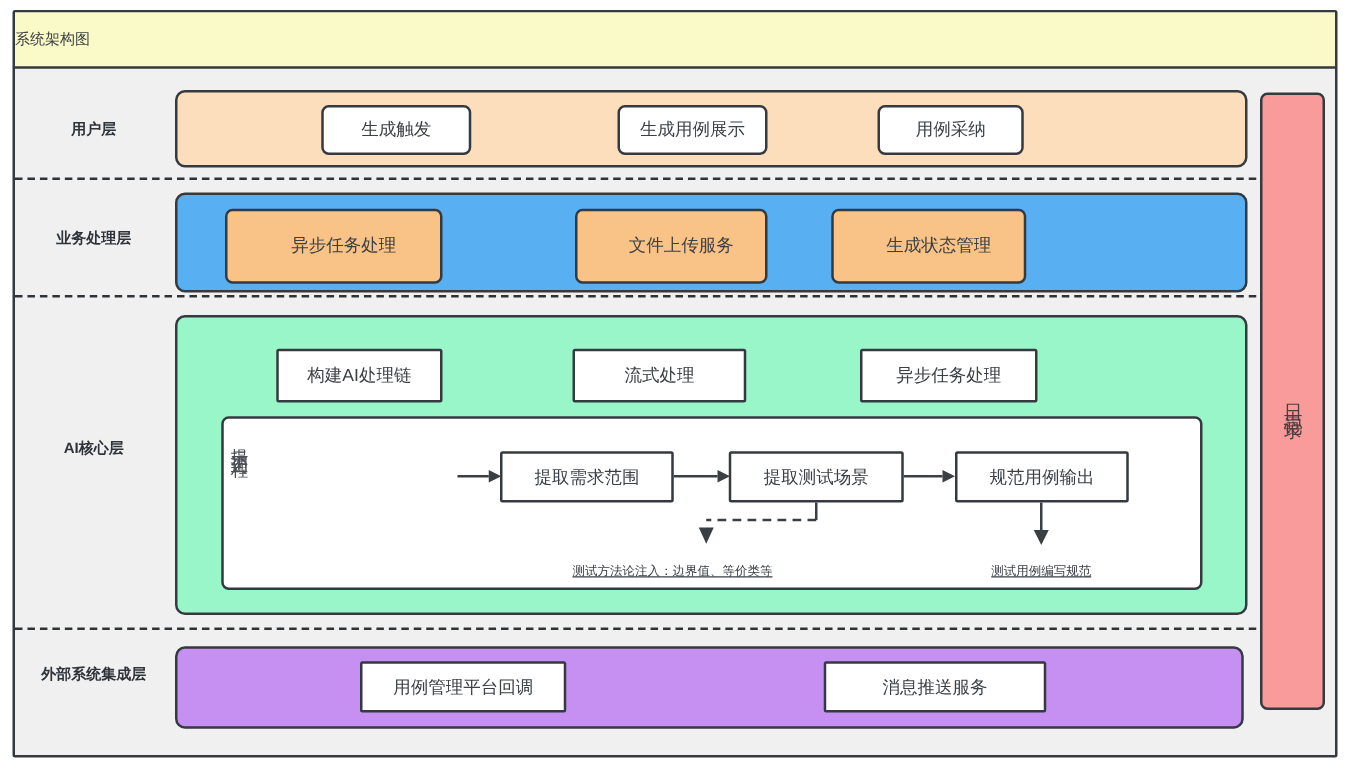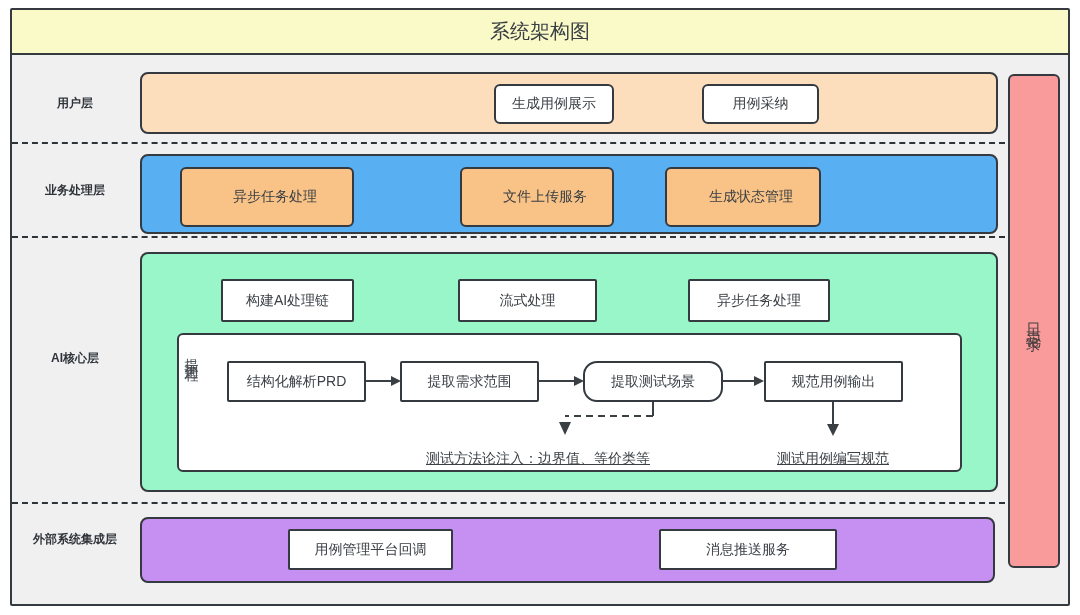--- a/index.html
+++ b/index.html
@@ -2,41 +2,41 @@
 <html style="--frame-bg: #F0F0F1; --border: #343A40; --text: #3B4045; --title-bg: #FAFAC8; --user-band: #FCDEBD; --business-band: #58AFF2; --orange-box: #F9C286; --ai-band: #99F6C8; --external-band: #C68FF2; --log-bar: #F99B9B; --box-bg: #FFFFFF;"><head>
 <meta charset="utf-8">
 <style>
   html,body{margin:0;padding:0;background:#ffffff;}
   body{font-family:"Liberation Sans","DejaVu Sans",sans-serif;color:var(--text,#3b4045);}
   .stage{position:relative;width:1080px;height:615px;background:#ffffff;overflow:hidden;}
   .frame{position:absolute;left:10px;top:8px;width:1056px;height:594px;
          background:var(--frame-bg,#f0f0f1);border:2px solid var(--border,#343a40);border-radius:2px;}
   .title-bar{position:absolute;left:12px;top:10px;width:1056px;height:43px;
          background:var(--title-bg,#fafac8);border-bottom:2px solid var(--border,#343a40);
-         display:flex;align-items:center;justify-content:center;font-size:20px;color:#3a3f44;}
+         display:flex;align-items:center;justify-content:flex-start;font-size:12px;color:#3a3f44;}
   .sep{position:absolute;left:12px;width:993px;height:0;border-top:2px dashed #2e3338;}
   .layer-label{position:absolute;left:12px;width:126px;text-align:center;
          font-size:12px;font-weight:bold;color:#2f343a;}
   .band{position:absolute;border:2px solid var(--border,#343a40);border-radius:8px;box-sizing:border-box;}
   .node{position:absolute;border:2px solid var(--border,#343a40);box-sizing:border-box;
         background:var(--box-bg,#fff);display:flex;align-items:center;justify-content:center;
         font-size:14px;color:#3b4045;white-space:nowrap;}
   .r6{border-radius:6px;}
   .r2{border-radius:2px;}
   .orange{background:var(--orange-box,#f9c286);padding-left:16px;}
   .panel{position:absolute;left:177px;top:333px;width:785px;height:139px;
         background:#fff;border:2px solid var(--border,#343a40);border-radius:6px;box-sizing:border-box;}
   .vtext{writing-mode:vertical-rl;text-orientation:upright;font-size:14px;color:#4a4f54;
         letter-spacing:3px;line-height:1;}
   .prompt-label{position:absolute;left:185px;top:347px;height:110px;}
   .logbar{position:absolute;left:1008px;top:74px;width:52px;height:494px;
         background:var(--log-bar,#f99b9b);border:2px solid var(--border,#343a40);border-radius:6px;
         box-sizing:border-box;display:flex;align-items:center;justify-content:center;}
   .logbar .vtext{font-size:15px;letter-spacing:5px;color:#4a3f40;}
-  .annot{position:absolute;font-size:14px;color:#3b4045;text-align:center;
+  .annot{position:absolute;font-size:10px;color:#3b4045;text-align:center;
         text-decoration:underline;white-space:nowrap;}
   .flow-svg{position:absolute;left:177px;top:333px;width:785px;height:139px;pointer-events:none;}
 </style>
 </head>
 <body>
 
 <div class="stage">
 
   <div class="frame"></div>
 
@@ -47,39 +47,39 @@
   <div class="sep" style="top:142px;"></div>
   <div class="sep" style="top:236px;"></div>
   <div class="sep" style="top:502px;"></div>
 
   <div class="layer-label" style="top:95px;">用户层</div>
   <div class="layer-label" style="top:182px;">业务处理层</div>
   <div class="layer-label" style="top:350px;">AI核心层</div>
   <div class="layer-label" style="top:531px;">外部系统集成层</div>
 
   <div class="band" style="left:140px;top:72px;width:858px;height:62px;background:var(--user-band,#fcdebd);"></div>
+  <div class="node r6" style="left:257px;top:84px;width:120px;height:40px;">生成触发</div>
   <div class="node r6" style="left:494px;top:84px;width:120px;height:40px;">生成用例展示</div>
   <div class="node r6" style="left:702px;top:84px;width:117px;height:40px;">用例采纳</div>
 
   <div class="band" style="left:140px;top:154px;width:858px;height:80px;background:var(--business-band,#58aff2);"></div>
   <div class="node orange r6" style="left:180px;top:167px;width:174px;height:60px;">异步任务处理</div>
   <div class="node orange r6" style="left:460px;top:167px;width:154px;height:60px;">文件上传服务</div>
   <div class="node orange r6" style="left:665px;top:167px;width:156px;height:60px;">生成状态管理</div>
 
   <div class="band" style="left:140px;top:252px;width:858px;height:240px;background:var(--ai-band,#99f6c8);"></div>
   <div class="node r2" style="left:221px;top:279px;width:133px;height:43px;">构建AI处理链</div>
   <div class="node r2" style="left:458px;top:279px;width:139px;height:43px;">流式处理</div>
   <div class="node r2" style="left:688px;top:279px;width:142px;height:43px;">异步任务处理</div>
 
   <div class="panel"></div>
   <div class="prompt-label vtext">提示词工程</div>
 
-  <div class="node r2" style="left:227px;top:361px;width:139px;height:41px;">结构化解析PRD</div>
   <div class="node r2" style="left:400px;top:361px;width:139px;height:41px;">提取需求范围</div>
-  <div class="node r2" style="left:583px;top:361px;width:140px;height:41px;border-radius:14px;">提取测试场景</div>
+  <div class="node r2" style="left:583px;top:361px;width:140px;height:41px;">提取测试场景</div>
   <div class="node r2" style="left:764px;top:361px;width:139px;height:41px;">规范用例输出</div>
 
   <svg class="flow-svg" viewBox="0 0 785 139">
     <g stroke="#3a3f44" stroke-width="2" fill="#3a3f44">
       <line x1="189" y1="48" x2="214" y2="48"></line>
         <polygon points="214,43 214,53 224,48" stroke="none"></polygon>
       <line x1="362" y1="48" x2="397" y2="48"></line>
         <polygon points="397,43 397,53 407,48" stroke="none"></polygon>
       <line x1="546" y1="48" x2="577" y2="48"></line>
         <polygon points="577,43 577,53 587,48" stroke="none"></polygon>

